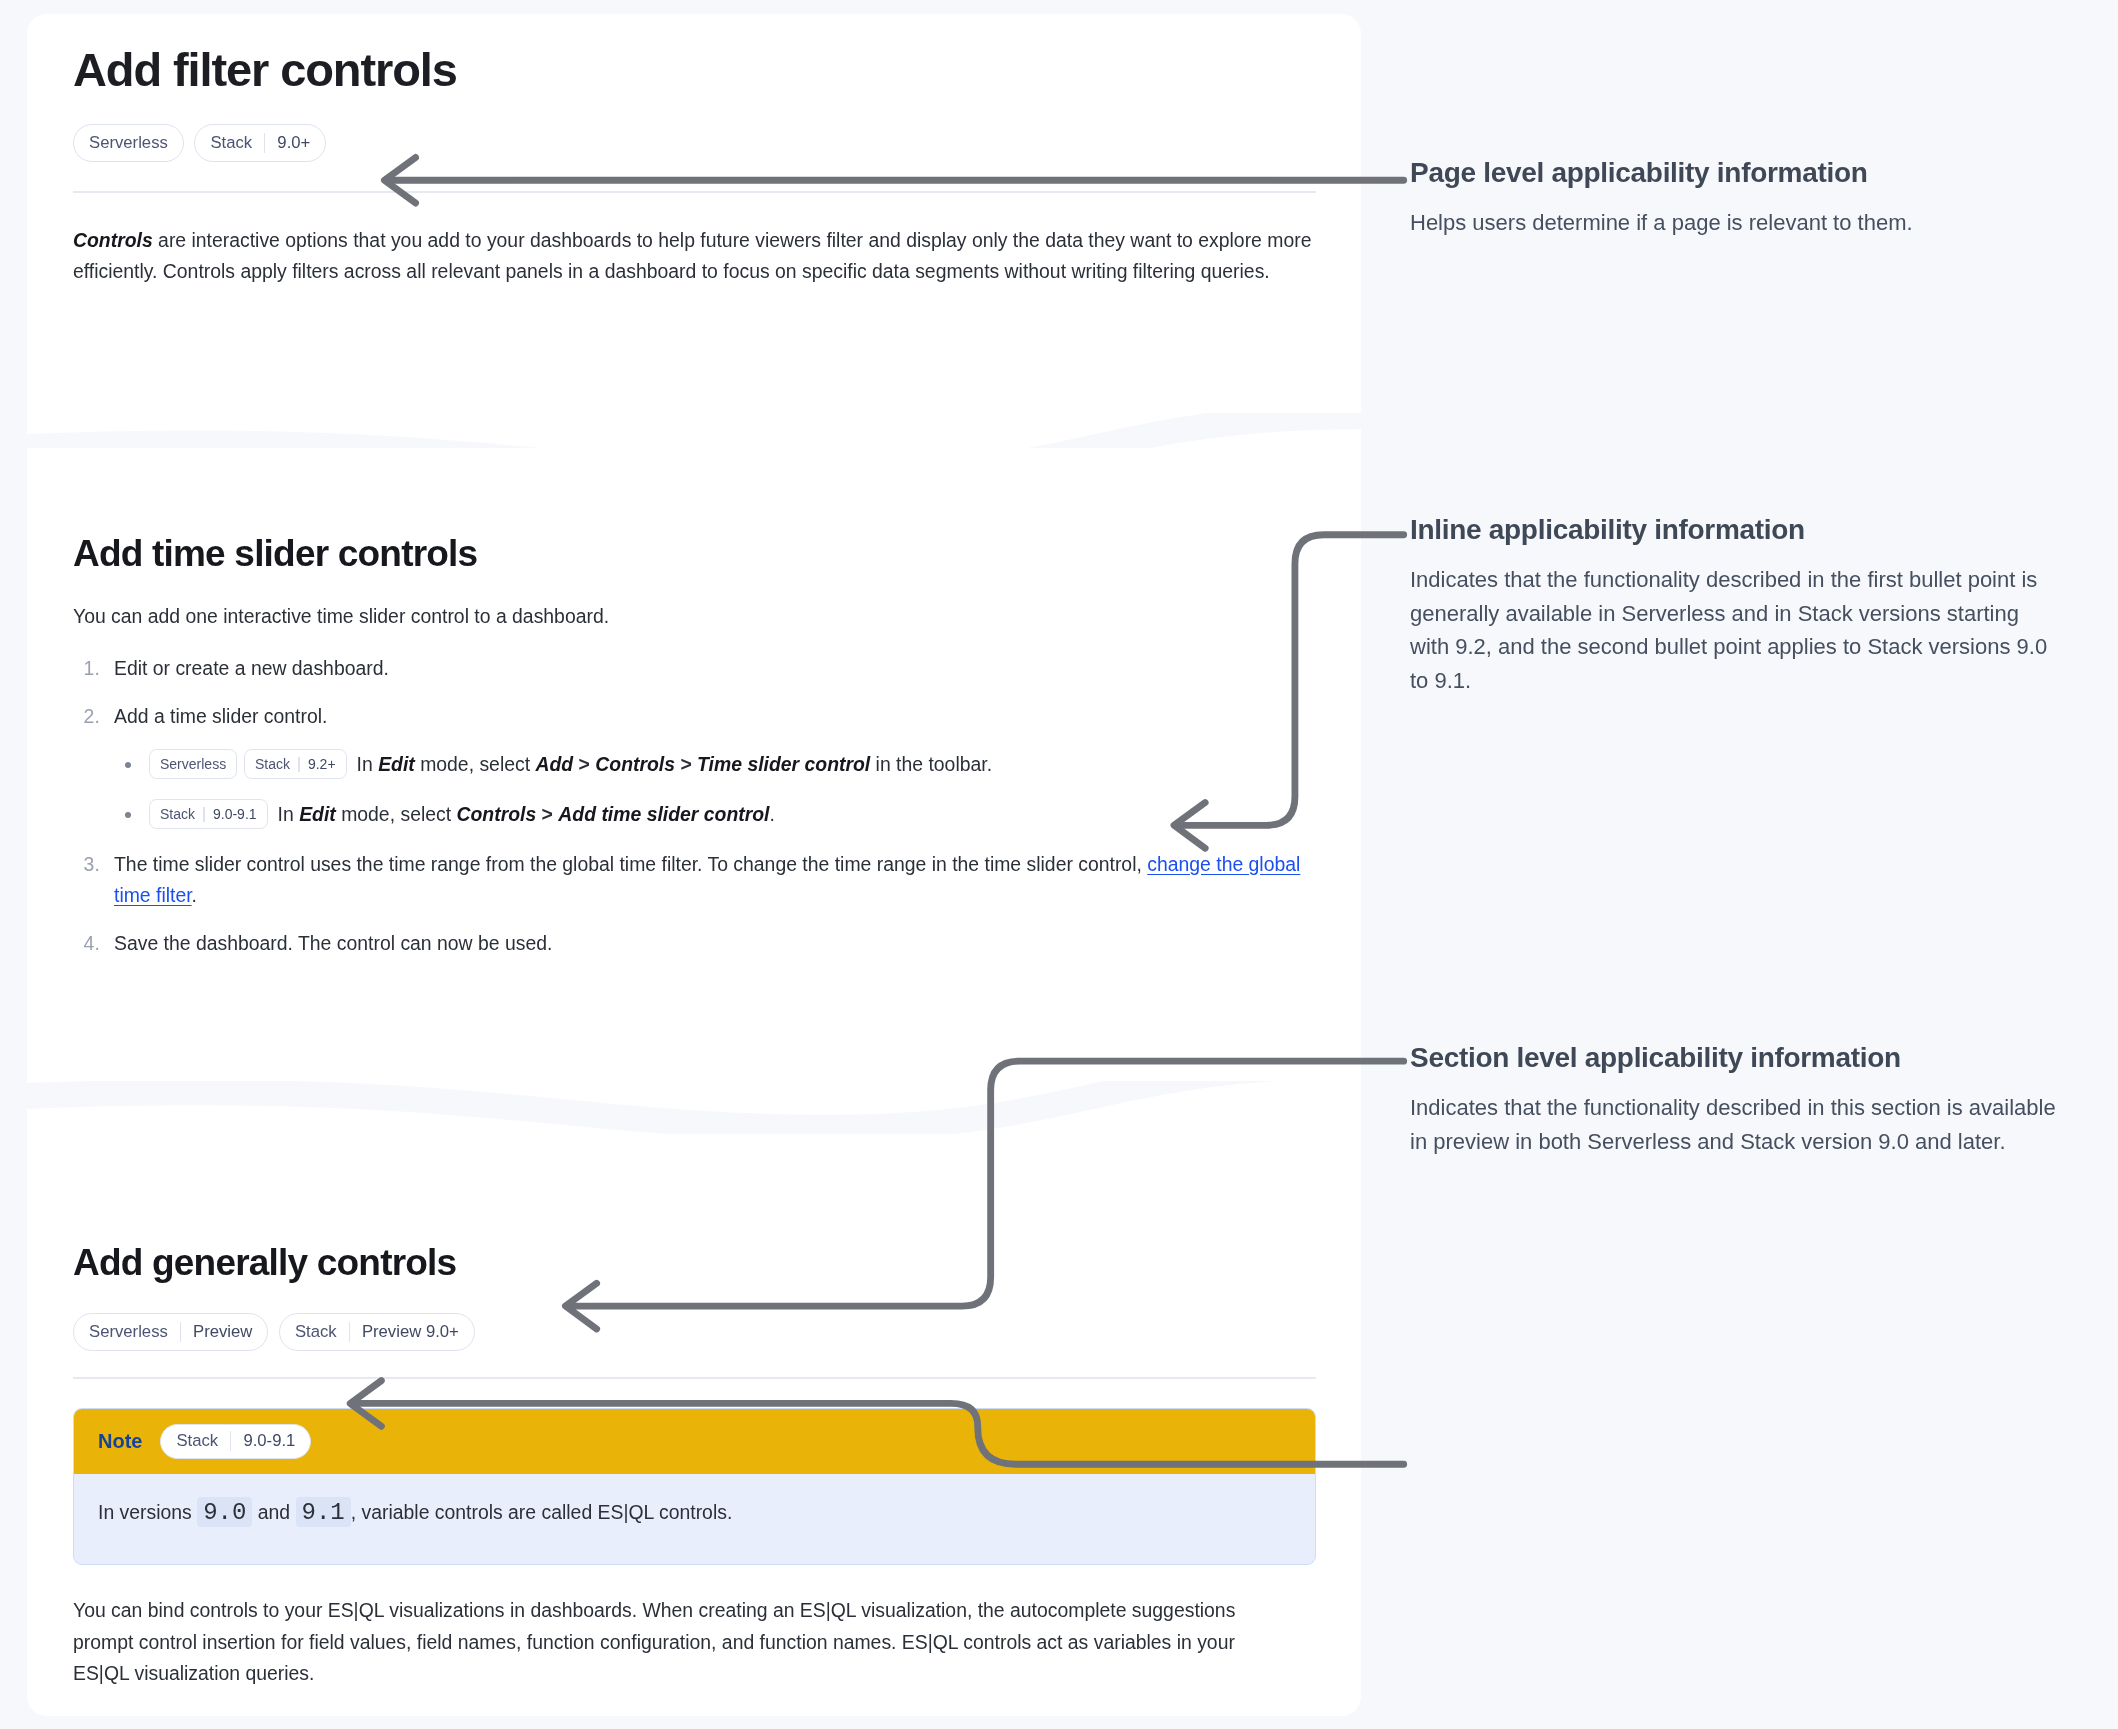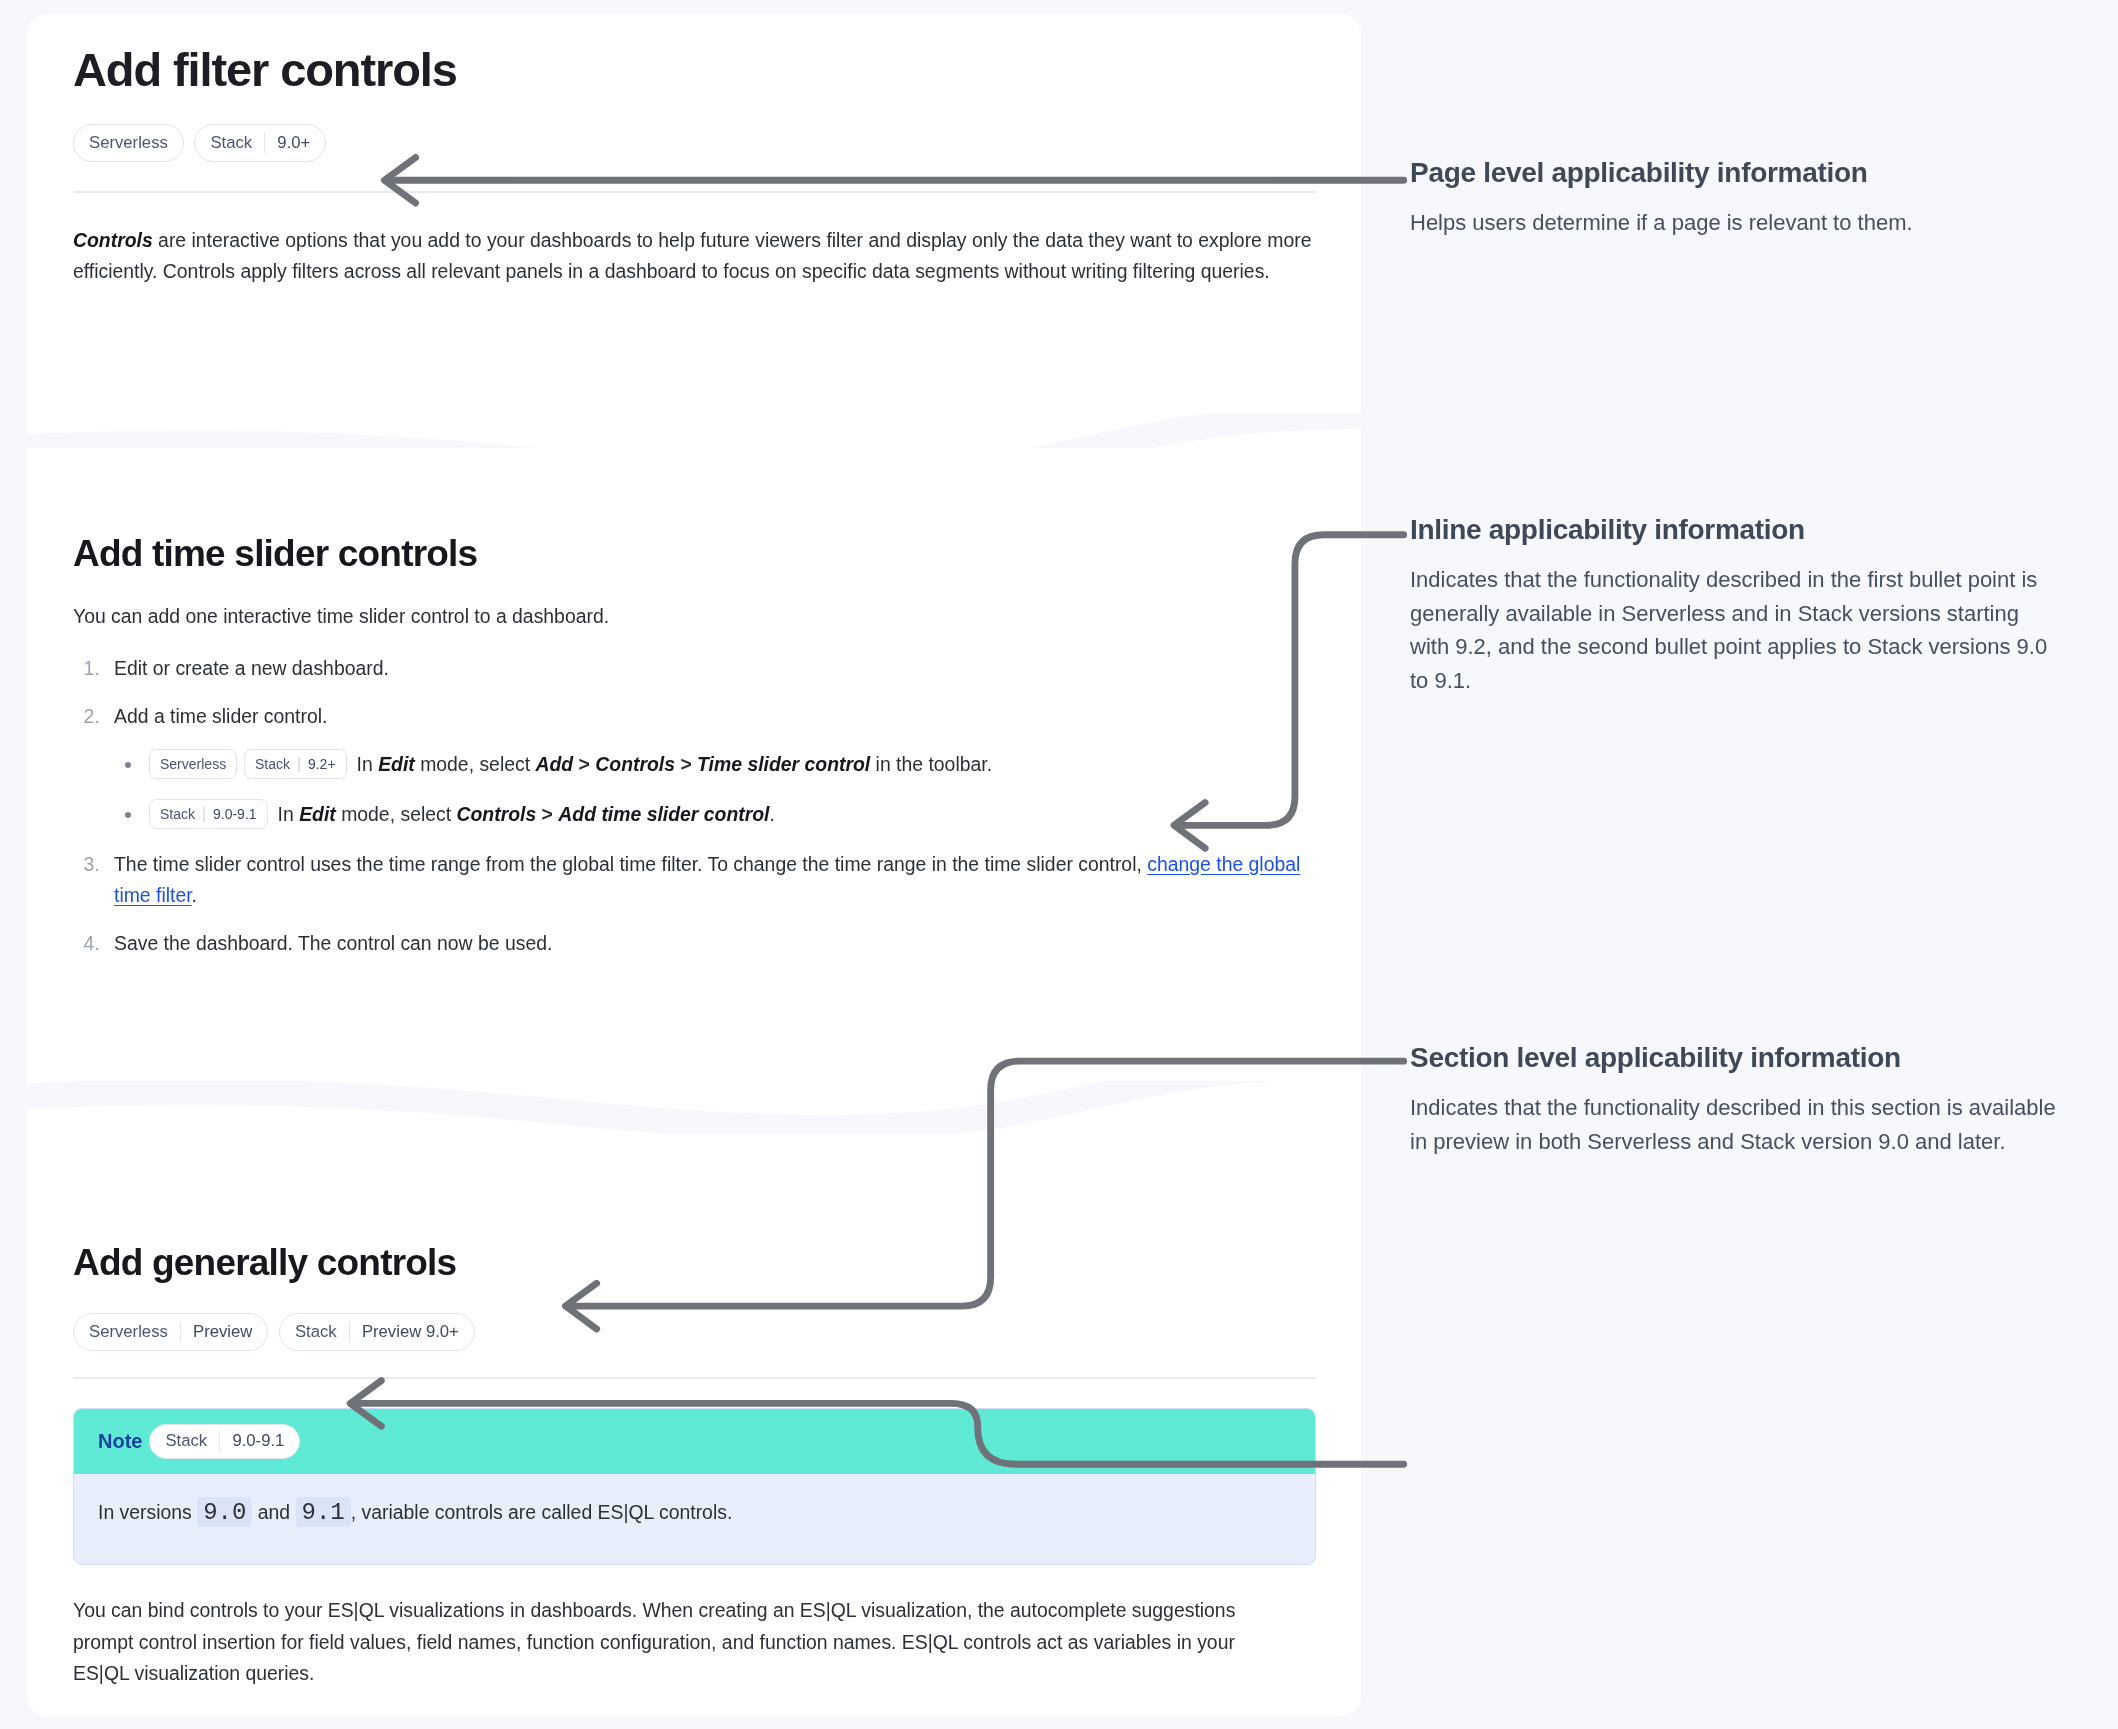--- a/index.html
+++ b/index.html
@@ -174,24 +174,24 @@
   .note {
     width: 1243px;
     border-radius: 9px;
     overflow: hidden;
     background: #e8eefc;
     border: 1.1px solid #cfdcf8;
   }
   .note-head {
     display: flex;
     align-items: center;
-    gap: 7px;
+    gap: 18px;
     height: 65px;
     padding: 0 24px;
-    background: #5eead4;
+    background: #eab308;
   }
   .note-head .note-label {
     font-size: 20px;
     font-weight: 700;
     color: #16429c;
   }
   .note-body {
     padding: 20px 24px 32px 24px;
     font-size: 19.4px;
     line-height: 1.6;

